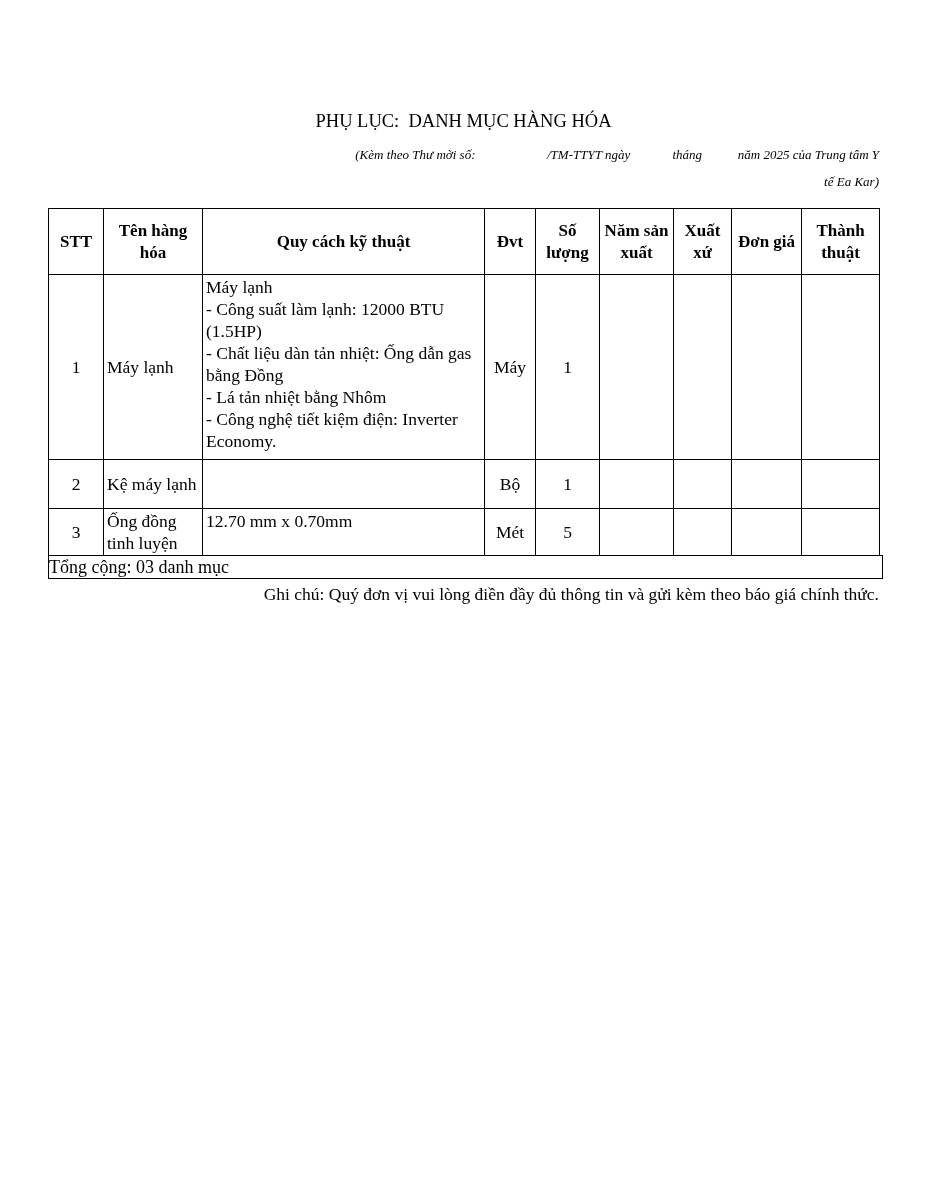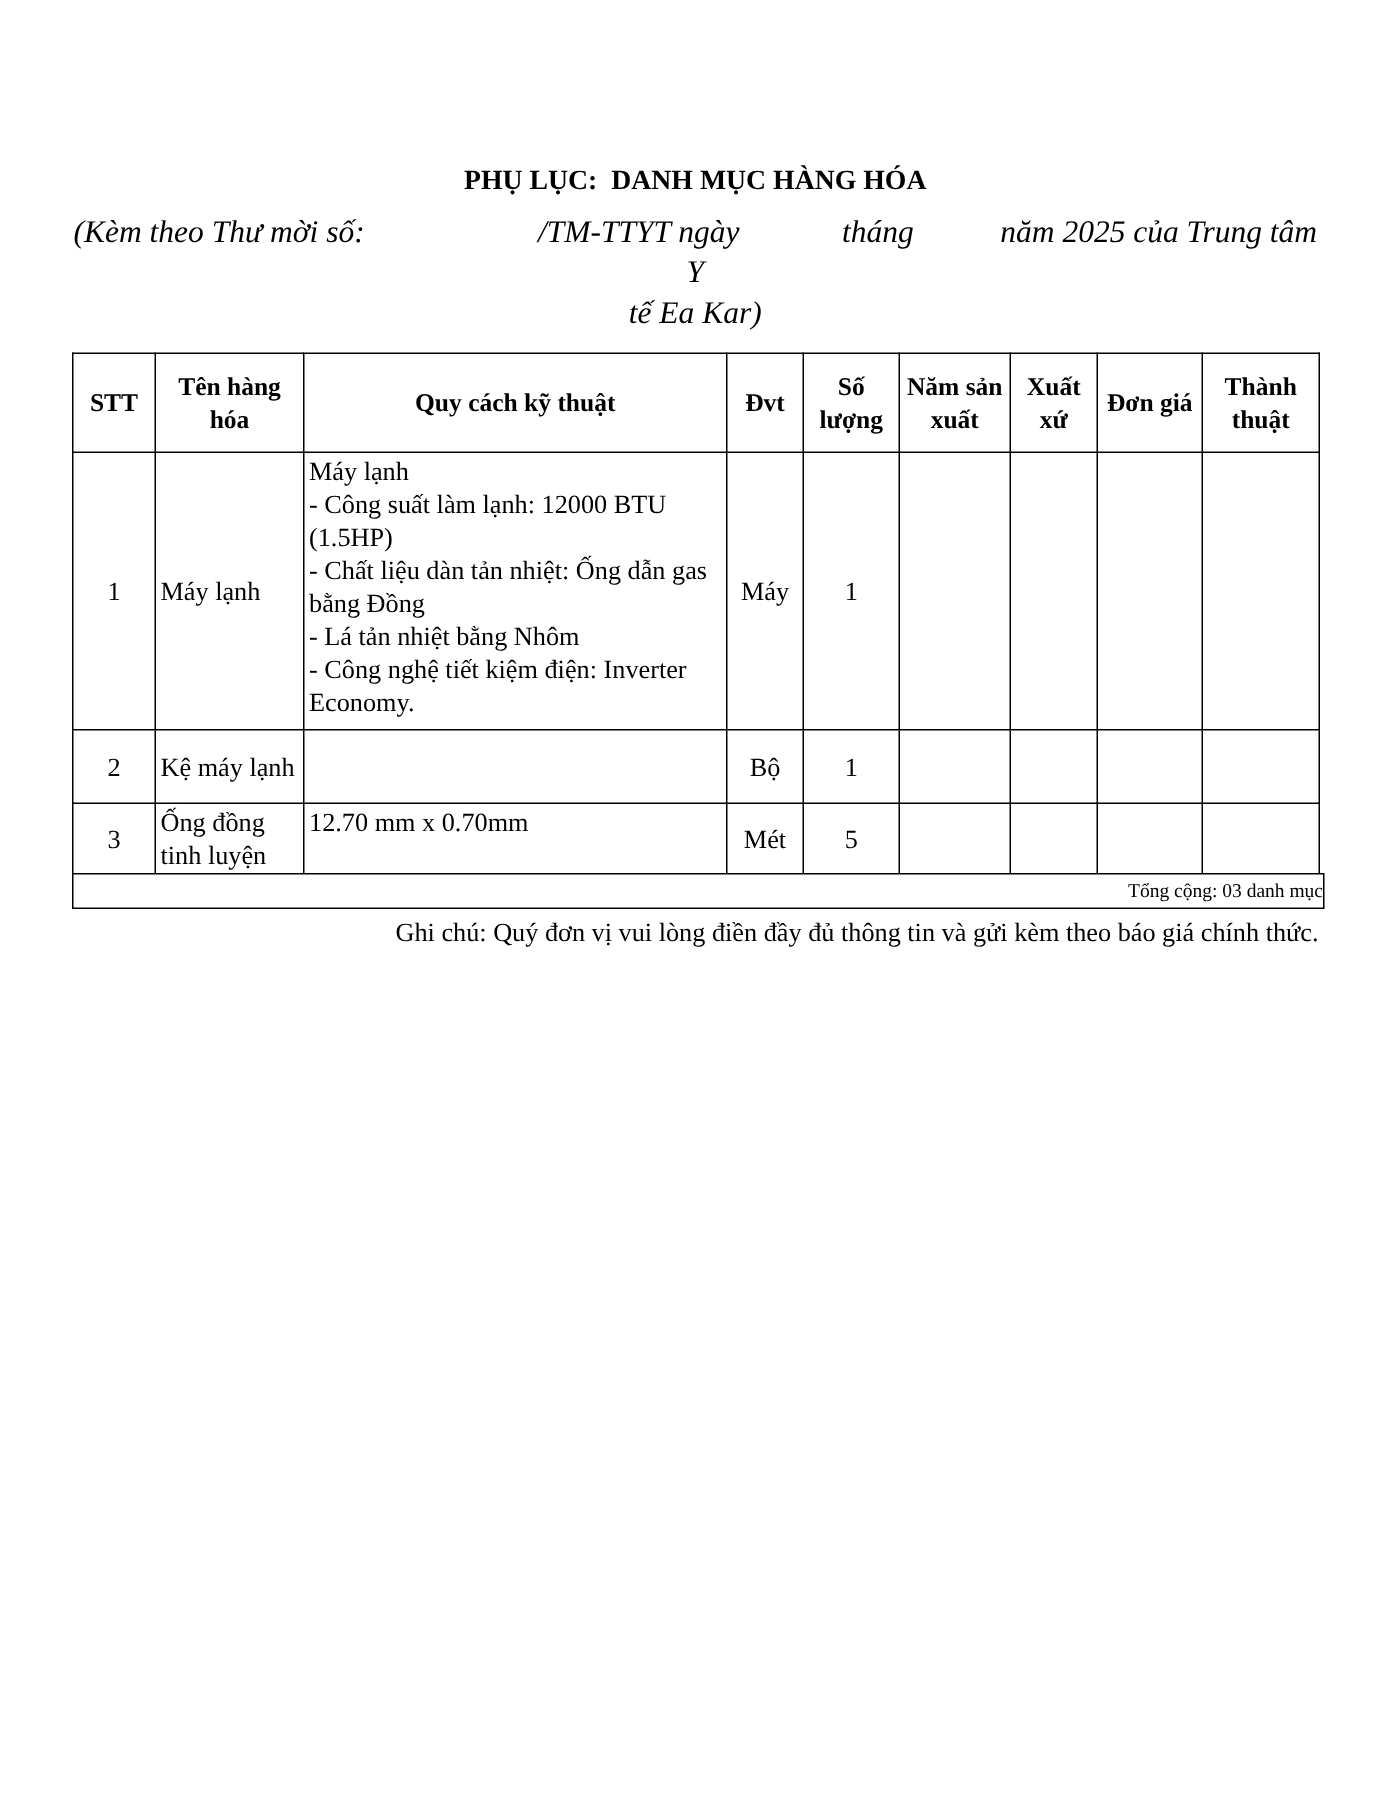--- a/index.html
+++ b/index.html
@@ -15,30 +15,30 @@
     height: 1200px;
     overflow: hidden;
   }
   .doc {
     width: 831px;
     margin: 0 48px;
     padding-top: 109px;
   }
   .title {
     text-align: center;
-    font-weight: bold;
+    font-weight: normal;
     font-size: 18.5px;
     line-height: 24px;
     white-space: pre-wrap;
   }
   .subtitle {
     margin-top: 8px;
-    text-align: center;
+    text-align: right;
     font-style: italic;
-    font-size: 21px;
+    font-size: 13px;
     line-height: 27px;
   }
   .subtitle-line { white-space: pre-wrap; }
   table.goods {
     margin-top: 13px;
     width: 831px;
     border-collapse: collapse;
     table-layout: fixed;
   }
   table.goods th, table.goods td {
@@ -69,22 +69,22 @@
     padding: 3px 6px 3px 8px;
     line-height: 23px;
     white-space: pre-line;
   }
   .total-row {
     width: 835px;          
     height: 24px;
     margin-top: -1px;
     border: 1px solid #000000;
     background: #ffffff;
-    text-align: right;
-    font-size: 13px;
+    text-align: left;
+    font-size: 18px;
     line-height: 22px;
   }
   .note {
     margin-top: 4px;
     text-align: right;
     font-size: 17.5px;
     line-height: 22px;
   }
 </style>
 </head>

